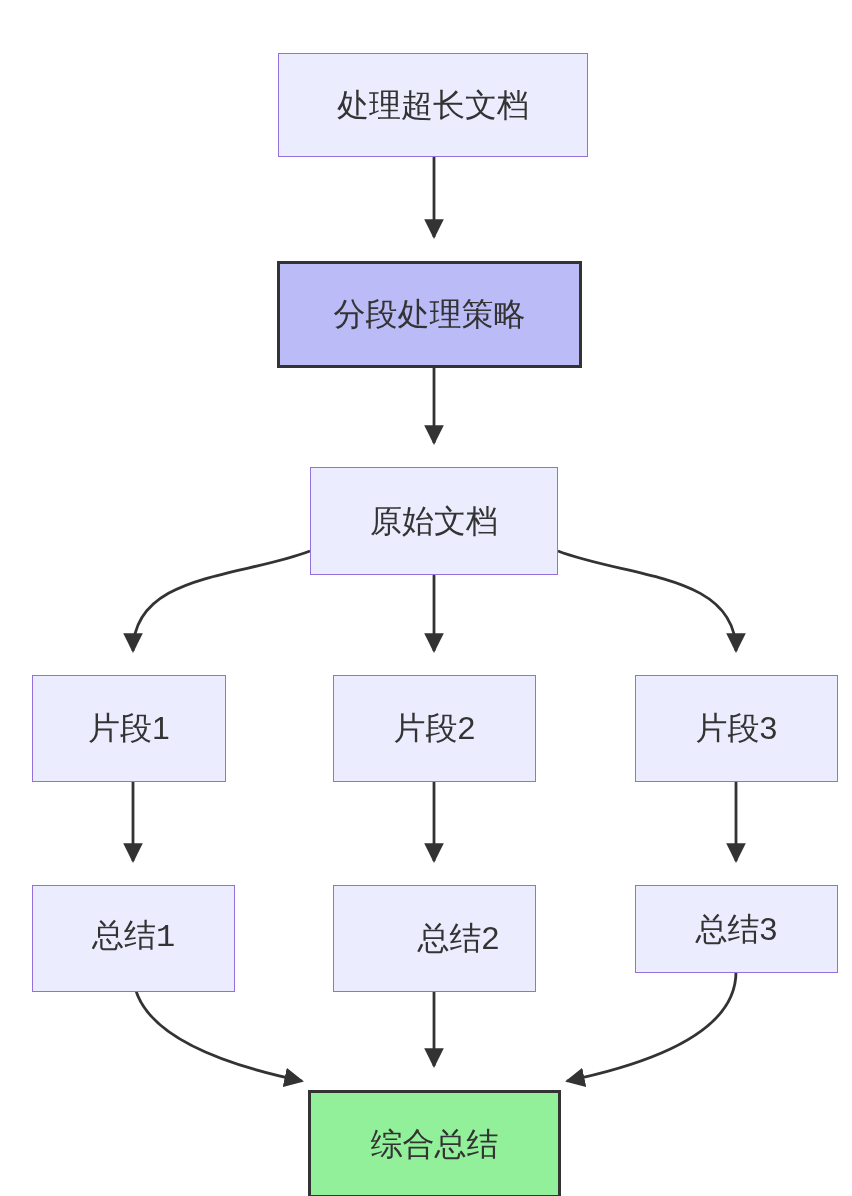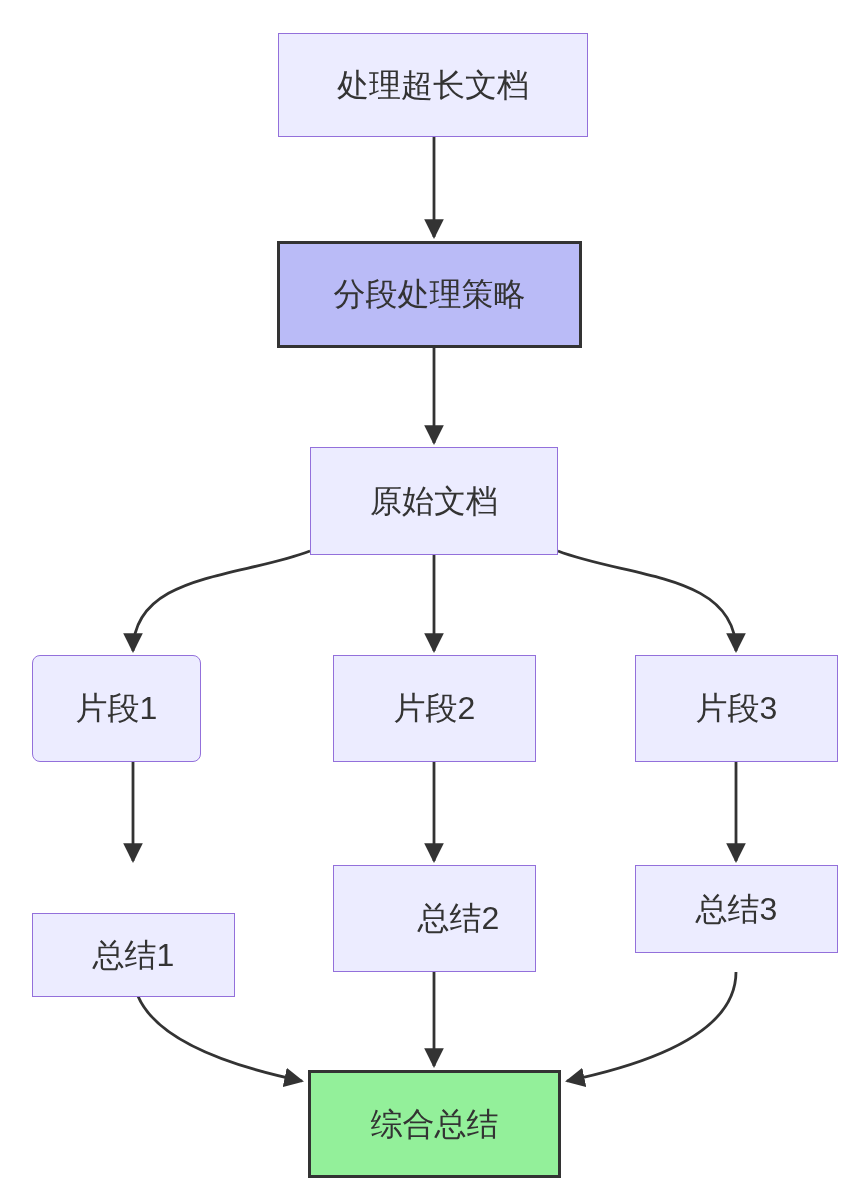--- a/index.html
+++ b/index.html
@@ -33,38 +33,39 @@
     box-sizing: border-box;
     display: flex;
     align-items: center;
     justify-content: center;
     text-align: center;
     font-size: 32px;
     line-height: 1.2;
     color: var(--text, #333);
     background: var(--node-fill, #ECECFF);
     border: 1.6px solid var(--node-border, #9370DB);
+    margin-top: 20px;
   }
   .node--highlight {
     background: var(--highlight-fill, #BABBF7);
     border: 3.5px solid var(--highlight-border, #333);
   }
   .node--final {
     background: var(--final-fill, #93F09A);
     border: 3.5px solid var(--final-border, #333);
   }
 
   
   .n-task     { left: 278px; top: 33px;   width: 310px; height: 104px; }
   .n-strategy { left: 277px; top: 241px;  width: 305px; height: 107px; }
   .n-original { left: 310px; top: 447px;  width: 248px; height: 108px; text-align: center; }
-  .n-frag1    { left: 32px;  top: 655px;  width: 169px; height: 107px; border-radius: 8px; }
+  .n-frag1    { left: 32px;  top: 655px;  width: 194px; height: 107px; }
   .n-frag2    { left: 333px; top: 655px;  width: 203px; height: 107px; align-items: center; }
   .n-frag3    { left: 635px; top: 655px;  width: 203px; height: 107px; }
-  .n-sum1     { left: 32px;  top: 913px;  width: 203px; height: 84px; }
+  .n-sum1     { left: 32px;  top: 865px;  width: 203px; height: 107px; font-family: Liberation Mono, monospace; }
   .n-sum2     { left: 333px; top: 865px;  width: 203px; height: 107px; padding-left: 48px; }
   .n-sum3     { left: 635px; top: 865px;  width: 203px; height: 88px; }
   .n-final    { left: 308px; top: 1070px; width: 253px; height: 108px; }
 </style>
 </head>
 <body>
 
 <div class="canvas">
 
   <svg class="edges" viewBox="0 0 852 1196" xmlns="http://www.w3.org/2000/svg">

